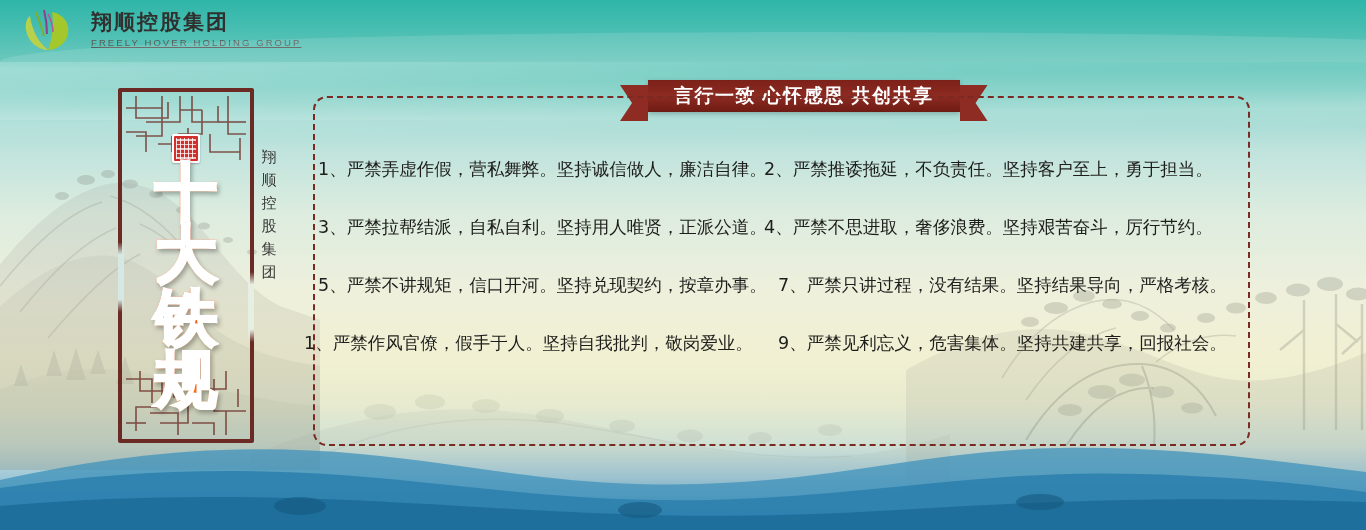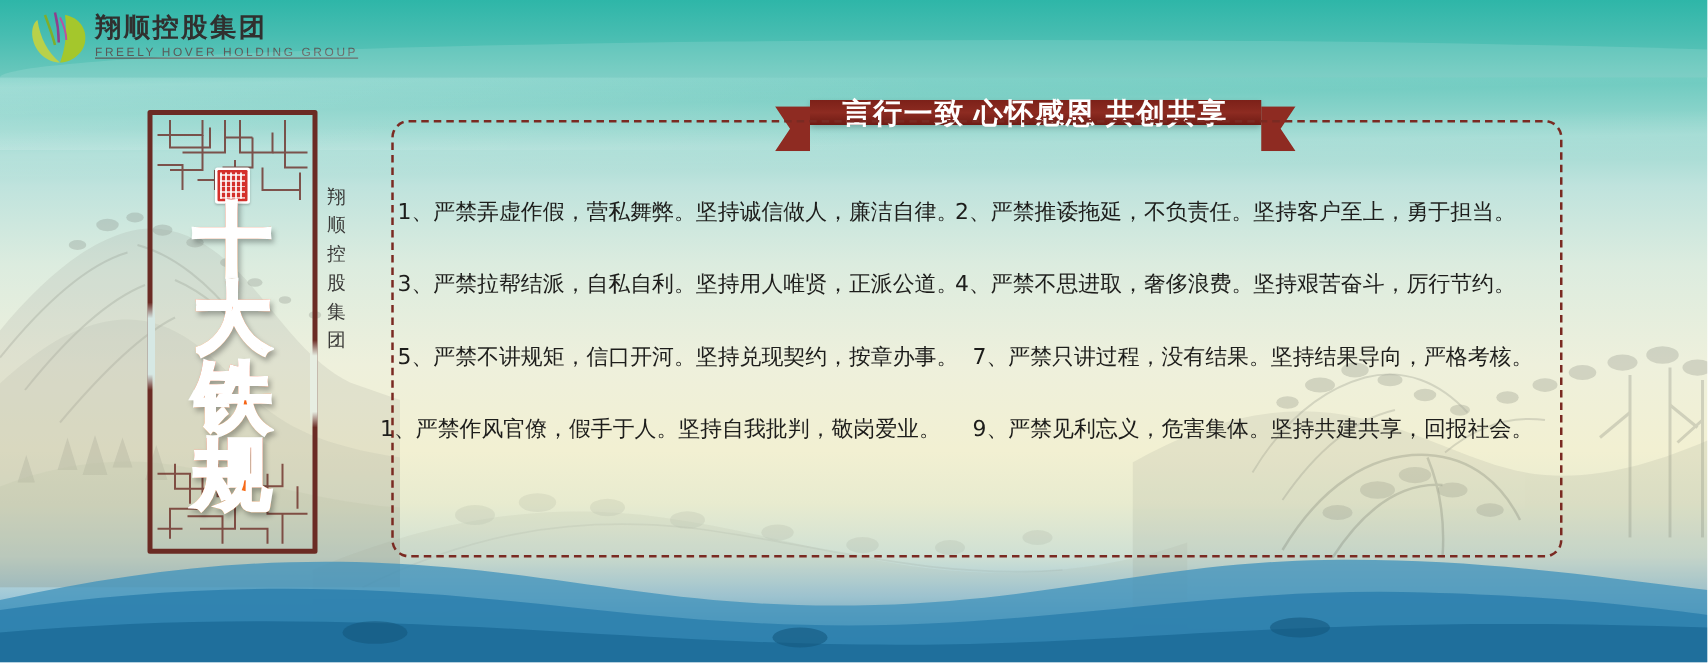--- a/index.html
+++ b/index.html
@@ -56,21 +56,21 @@
   .header{
     position:absolute;left:0;top:0;width:100%;height:62px;
     background:linear-gradient(to bottom,#2eb6a8 0%,#47bdb1 45%,#6cc8bd 100%);
     overflow:hidden;
   }
   .header::after{
     content:"";position:absolute;left:0;bottom:-30px;width:120%;height:60px;
     background:rgba(255,255,255,.12);border-radius:50%;
   }
   .brand{
-    position:absolute;left:22px;top:6px;display:flex;align-items:center;gap:2px;
+    position:absolute;left:22px;top:6px;display:flex;align-items:center;gap:17px;
   }
   .logo-mark{width:52px;height:48px;position:relative;}
   .brand-text{display:flex;flex-direction:column;justify-content:center;line-height:1;}
   .brand-cn{
     font-size:21px;font-weight:bold;color:#30302f;letter-spacing:2px;
     font-family:"DejaVu Sans","Liberation Sans",sans-serif;
   }
   .brand-en{
     margin-top:5px;font-size:9.5px;color:#5a5a58;letter-spacing:2.1px;
     font-family:"Liberation Sans",sans-serif;
@@ -144,24 +144,24 @@
     position:absolute;left:620px;top:80px;height:36px;display:flex;align-items:stretch;
   }
   .ribbon-tail{
     width:28px;background:#8e2b22;position:relative;align-self:flex-start;margin-top:5px;height:36px;
   }
   .ribbon-tail.l{clip-path:polygon(0 0,100% 0,100% 100%,0 100%,12px 50%);}
   .ribbon-tail.r{clip-path:polygon(0 0,100% 0,calc(100% - 12px) 50%,100% 100%,0 100%);}
   .ribbon-main{
     background:linear-gradient(to bottom,#7c2119,#8d2b21 50%,#6e1b14);
     color:#fff;padding:0 26px;display:flex;align-items:center;
-    font-size:23px;font-weight:bold;letter-spacing:1.5px;
+    font-size:19px;font-weight:bold;letter-spacing:1.5px;
     box-shadow:0 2px 5px rgba(0,0,0,.22);
-    font-family:Liberation Serif, serif;
-    height:20px;
+    font-family:Liberation Sans, sans-serif;
+    height:32px;
   }
 
   
   .rules-box{
     position:absolute;left:313px;top:96px;width:937px;height:350px;
     border:2px dashed #7a2a22;border-radius:14px;box-sizing:border-box;
   }
   .rules-grid{
     position:absolute;left:304px;top:140px;width:930px;height:290px;
     display:grid;grid-template-columns:460px 470px;grid-template-rows:repeat(5,1fr);

